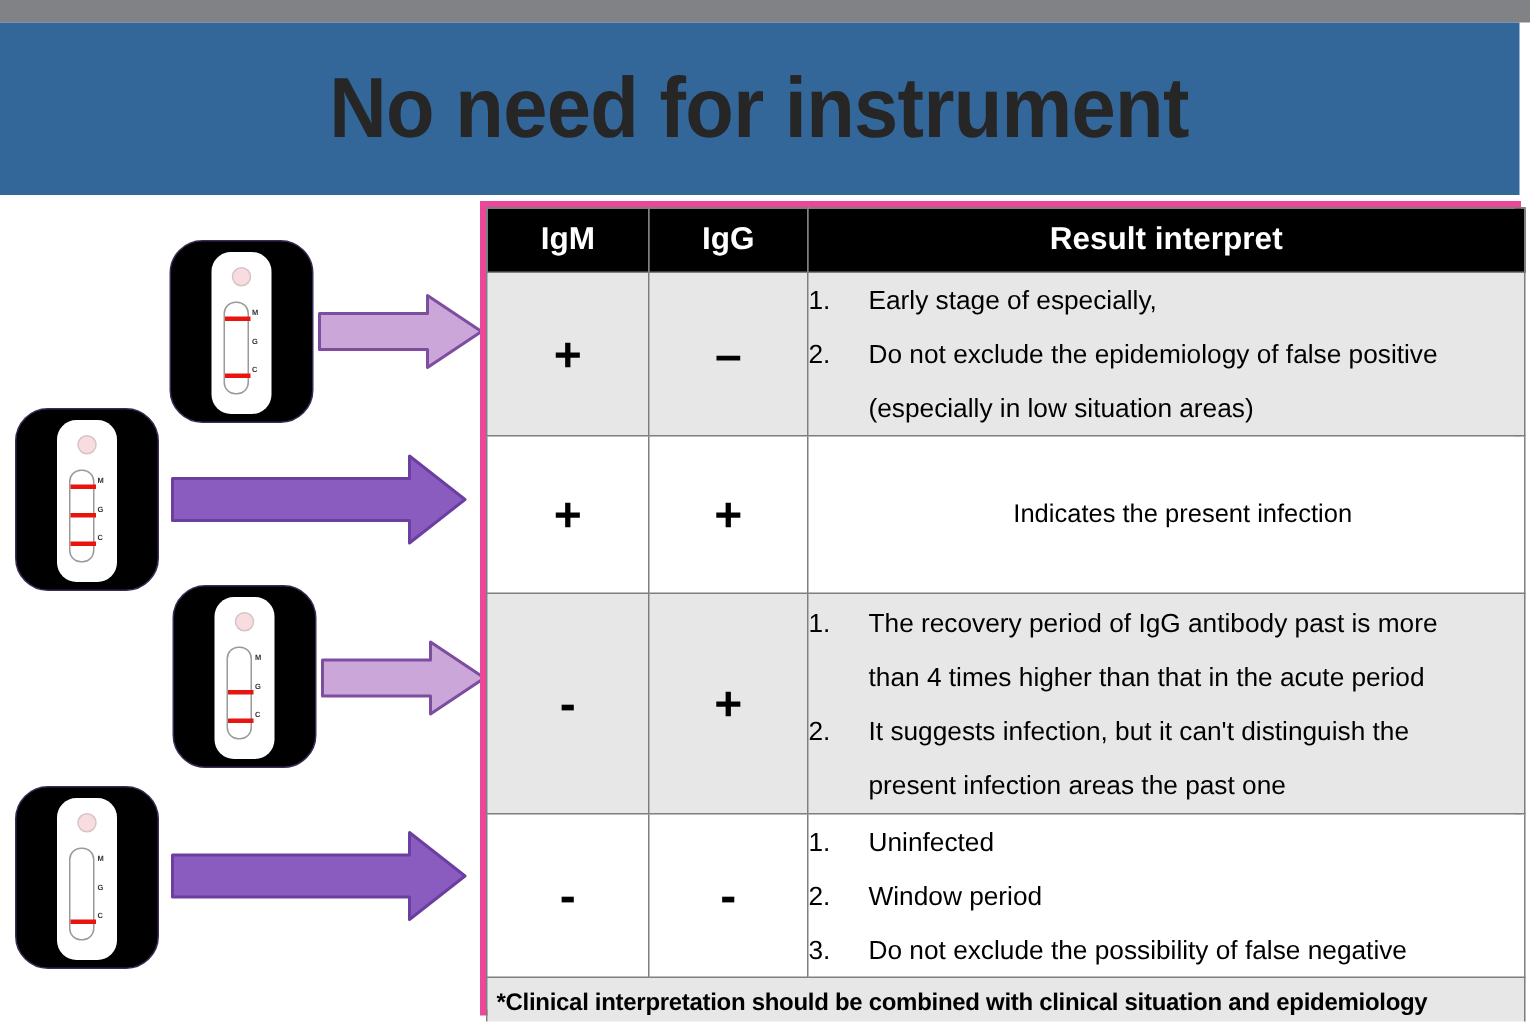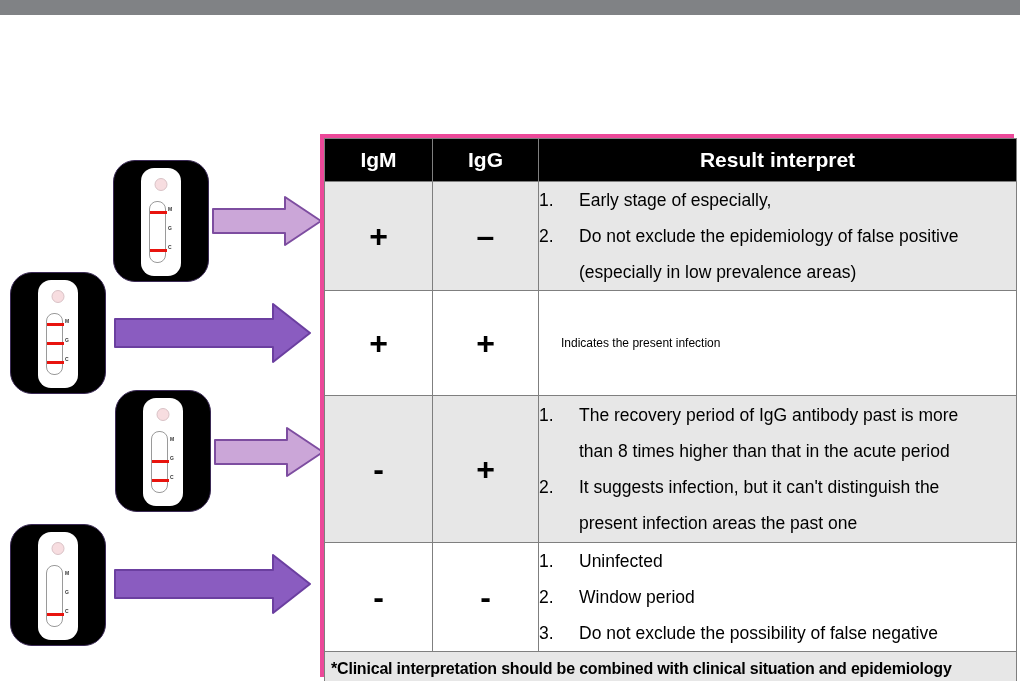--- a/index.html
+++ b/index.html
@@ -134,41 +134,45 @@
     color:#000000;
     white-space:nowrap;
   }
   ol.items li .num{
     position:absolute;left:0;top:0;width:30px;
     text-align:left;
     font-size:17.5px;
   }
   ol.items li .cont{display:block;}
   td.detail.simple{
-    font-size:12px;
+    font-size:17px;
     padding-left:22px;
+    text-align:center;
   }
   tr.footnote td{
     background:#e7e7e7;
     font-size:16px;
     font-weight:bold;
     color:#000000;
     height:34px;
     padding-left:6px;
     white-space:nowrap;
     letter-spacing:-0.2px;
   }
 </style>
 </head>
 <body>
 
 <div class="slide">
 
   <div class="topbar"></div>
 
+  <div class="titleband">
+    <div class="title">No need for instrument</div>
+  </div>
 
   <div class="leftpanel">
 
     <div class="cassette" style="left:113px;top:28px;">
       <div class="strip">
         <div class="well"></div>
         <div class="window">
           <div class="band m"></div>
           <div class="band g off"></div>
           <div class="band c"></div>
@@ -271,21 +275,21 @@
               <li>
                 <span class="num">1.</span>
                 <span class="cont">Early stage of especially,</span>
               </li>
               <li>
                 <span class="num">2.</span>
                 <span class="cont">Do not exclude the epidemiology of false positive</span>
               </li>
               <li>
                 <span class="num"></span>
-                <span class="cont">(especially in low prevalence areas)</span>
+                <span class="cont">(especially in low situation areas)</span>
               </li>
             </ol>
           </td>
         </tr>
 
         <tr class="plain" style="height:105px;">
           <td class="sign">+</td>
           <td class="sign">+</td>
           <td class="detail simple">Indicates the present infection</td>
         </tr>
@@ -294,21 +298,21 @@
           <td class="sign">-</td>
           <td class="sign">+</td>
           <td class="detail">
             <ol class="items">
               <li>
                 <span class="num">1.</span>
                 <span class="cont">The recovery period of IgG antibody past is more</span>
               </li>
               <li>
                 <span class="num"></span>
-                <span class="cont">than 8 times higher than that in the acute period</span>
+                <span class="cont">than 4 times higher than that in the acute period</span>
               </li>
               <li>
                 <span class="num">2.</span>
                 <span class="cont">It suggests infection, but it can't distinguish the</span>
               </li>
               <li>
                 <span class="num"></span>
                 <span class="cont">present infection areas the past one</span>
               </li>
             </ol>

